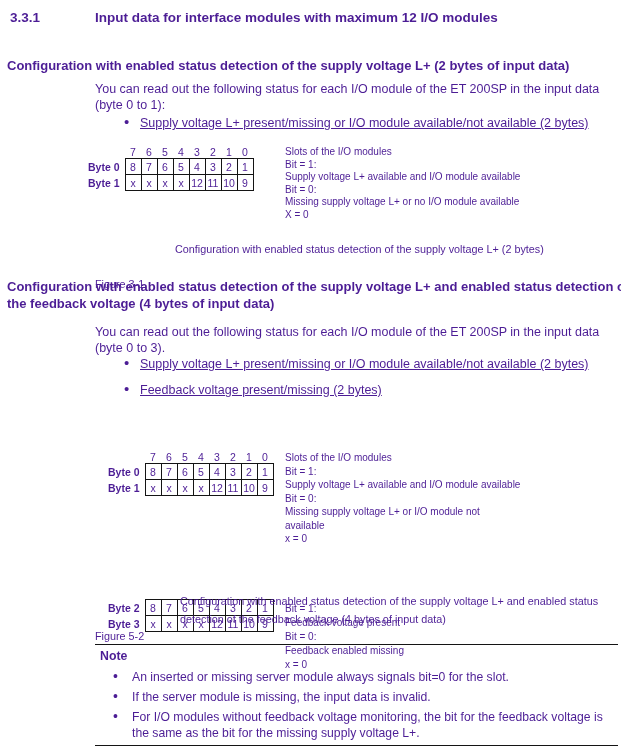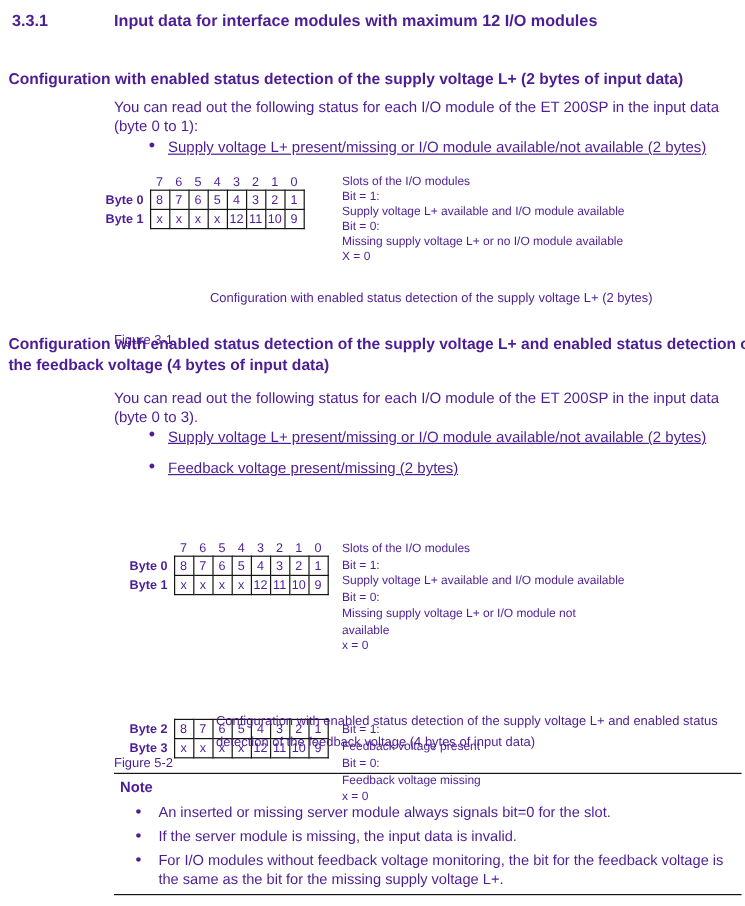--- a/index.html
+++ b/index.html
@@ -232,21 +232,21 @@
         <td>11</td>
         <td>10</td>
         <td>9</td>
       </tr>
     </tbody>
       </table>
     <div class="legend">
       <div>Bit = 1:</div>
       <div>Feedback voltage present</div>
       <div>Bit = 0:</div>
-      <div>Feedback voltage missing</div>
+      <div>Feedback enabled missing</div>
       <div>x = 0</div>
     </div>
   </div>
 
   <div class="abs caption cap2">
     <span class="cap-label">Figure 5-2</span>
     <span class="cap-text">
       <div>Configuration with enabled status detection of the supply voltage L+ and enabled status</div>
       <div>detection of the feedback voltage (4 bytes of input data)</div>
     </span>

